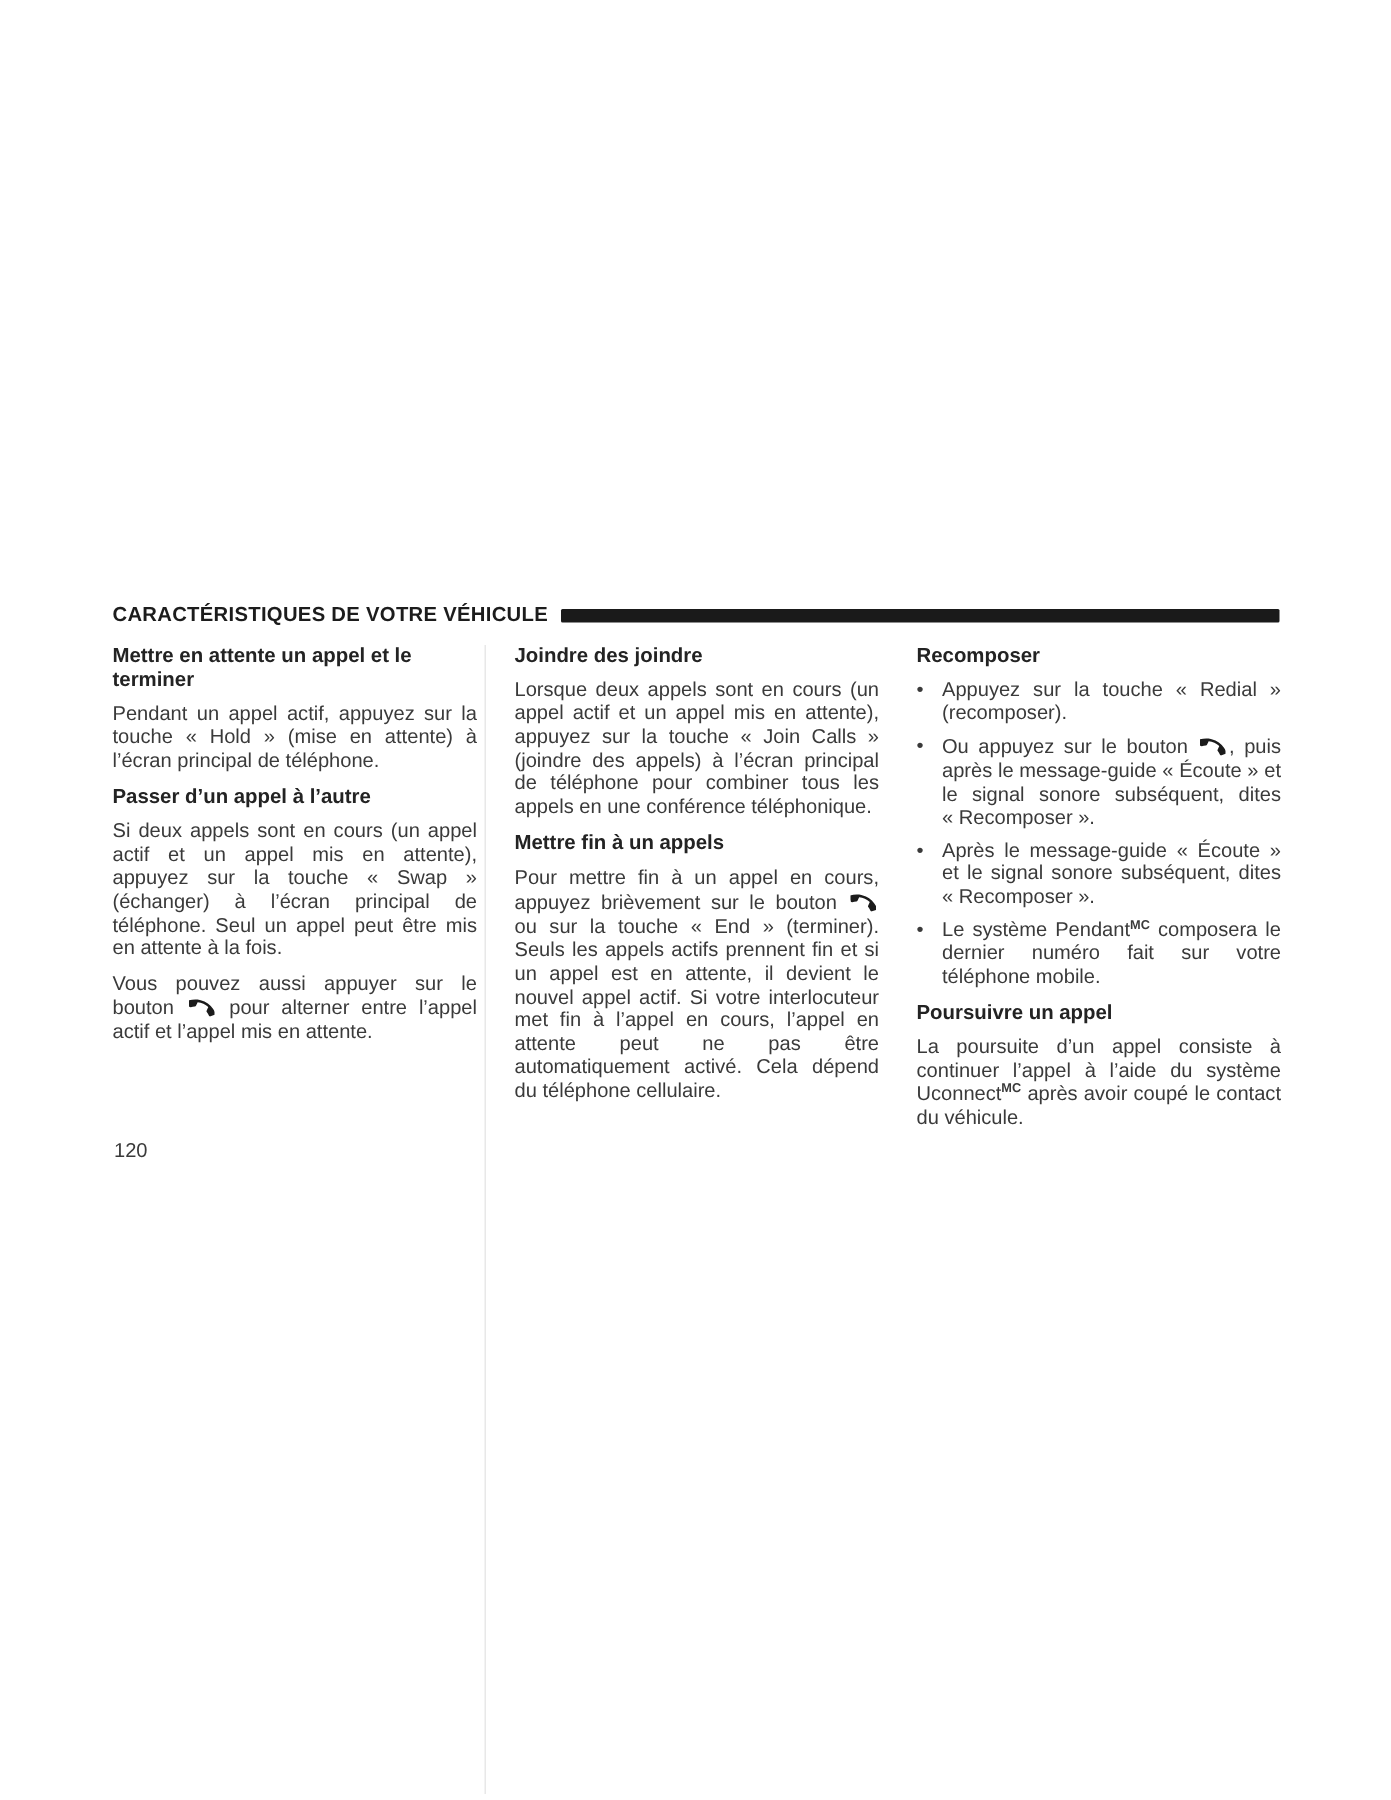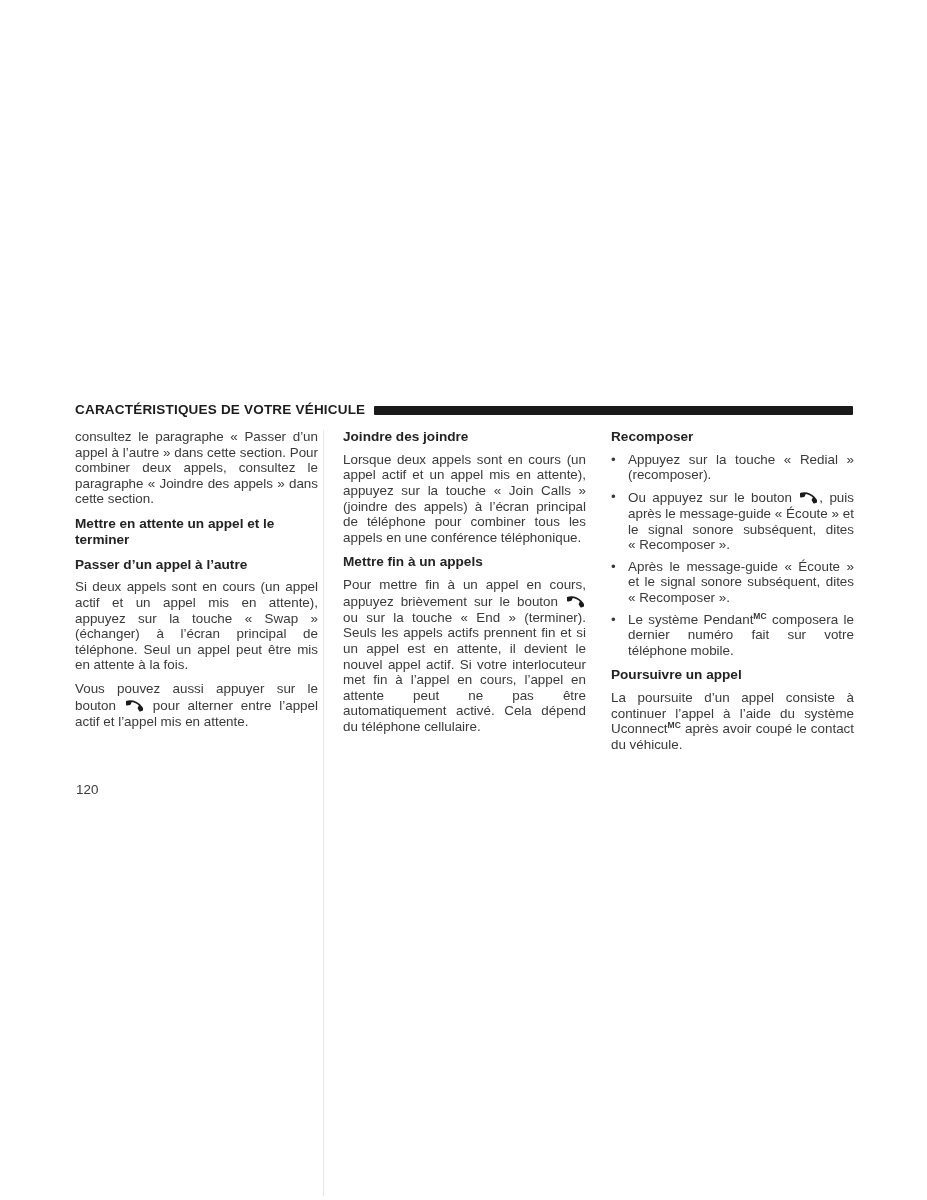--- a/index.html
+++ b/index.html
@@ -59,41 +59,41 @@
 
   
   .phone-icon {
     display: inline-block; width: 17px; height: 17px;
     vertical-align: -4px; margin: 0 2px;
   }
 
   sup { font-size: 8.5px; line-height: 0; vertical-align: 5px; letter-spacing: 0; font-weight: bold; }
 
   .page-num {
-    position: absolute; left: 76px; top: 782px;
+    position: absolute; left: 76px; top: 759px;
     font-size: 13.4px; color: #3a3a3a;
   }
 </style>
 </head>
 <body>
 
 <div class="page">
 
   <div class="header-row">
     <span class="header-title">CARACTÉRISTIQUES DE VOTRE VÉHICULE</span>
     <div class="header-bar"></div>
   </div>
 
   <div class="col-divider"></div>
 
   <div class="columns">
 
     <div class="col">
-      <p>consultez le paragraphe «&nbsp;Passer d’un appel à l’autre&nbsp;» dans cette section. Pour combiner deux appels, consultez le paragraphe «&nbsp;Joindre des appels&nbsp;» dans cette section.</p>
       <h3>Mettre en attente un appel et le terminer</h3>
+      <p>Pendant un appel actif, appuyez sur la touche «&nbsp;Hold&nbsp;» (mise en attente) à l’écran principal de téléphone.</p>
       <h3>Passer d’un appel à l’autre</h3>
       <p>Si deux appels sont en cours (un appel actif et un appel mis en attente), appuyez sur la touche «&nbsp;Swap&nbsp;» (échanger) à l’écran principal de téléphone. Seul un appel peut être mis en attente à la fois.</p>
       <p><span>Vous pouvez aussi appuyer sur le bouton</span>
         <svg class="phone-icon" viewBox="2 2 20 20" aria-hidden="true">
             <g transform="rotate(25 12 12)">
               <path fill="#1b1b1b" d="M12 9c-1.6 0-3.15.25-4.6.72v3.1c0 .39-.23.74-.56.9-.98.49-1.87 1.12-2.66 1.85-.18.18-.43.28-.7.28-.28 0-.53-.11-.71-.29L.29 13.08c-.18-.17-.29-.42-.29-.7 0-.28.11-.53.29-.71C3.34 8.78 7.46 7 12 7s8.66 1.78 11.71 4.67c.18.18.29.43.29.71 0 .28-.11.53-.29.7l-2.48 2.48c-.18.18-.43.29-.71.29-.27 0-.52-.11-.7-.28-.79-.74-1.69-1.36-2.67-1.85-.33-.16-.56-.5-.56-.9v-3.1C15.15 9.25 13.6 9 12 9z"></path>
             </g>
           </svg>
         <span>pour alterner entre l’appel actif et l’appel mis en attente.</span></p>
     </div>

